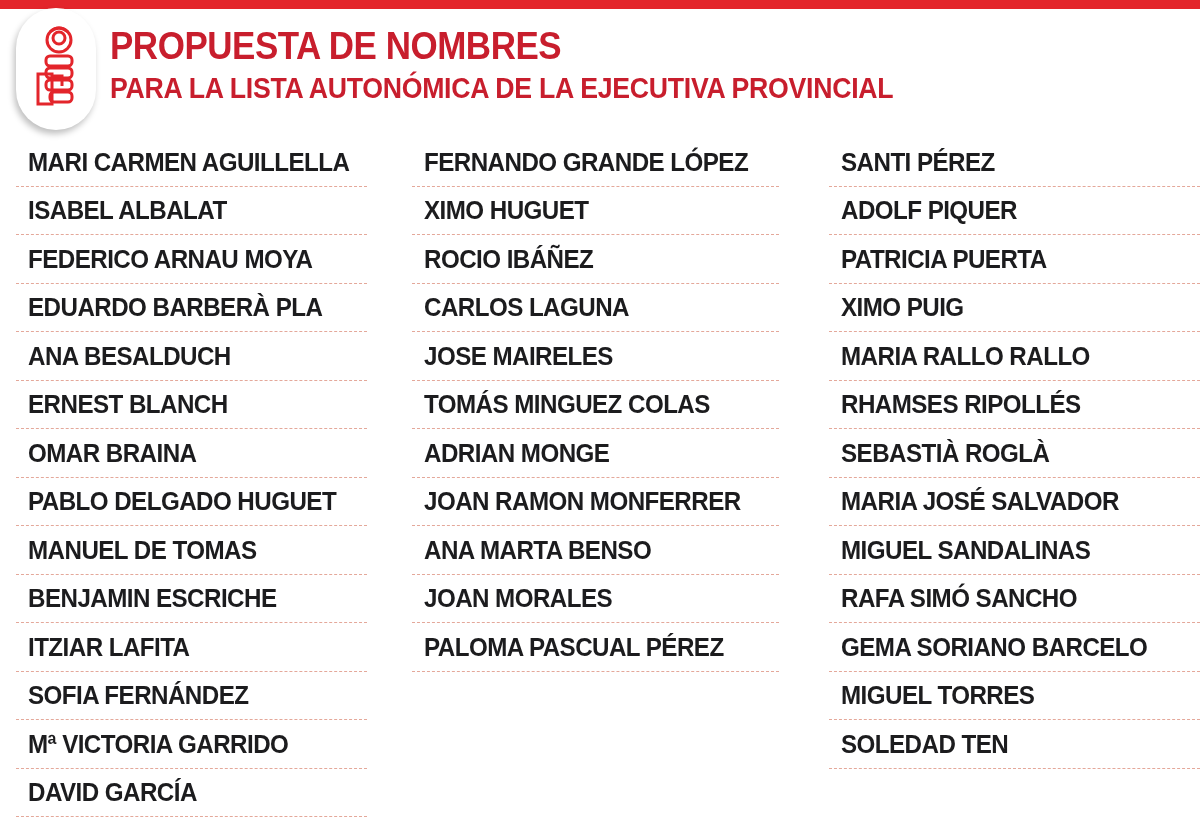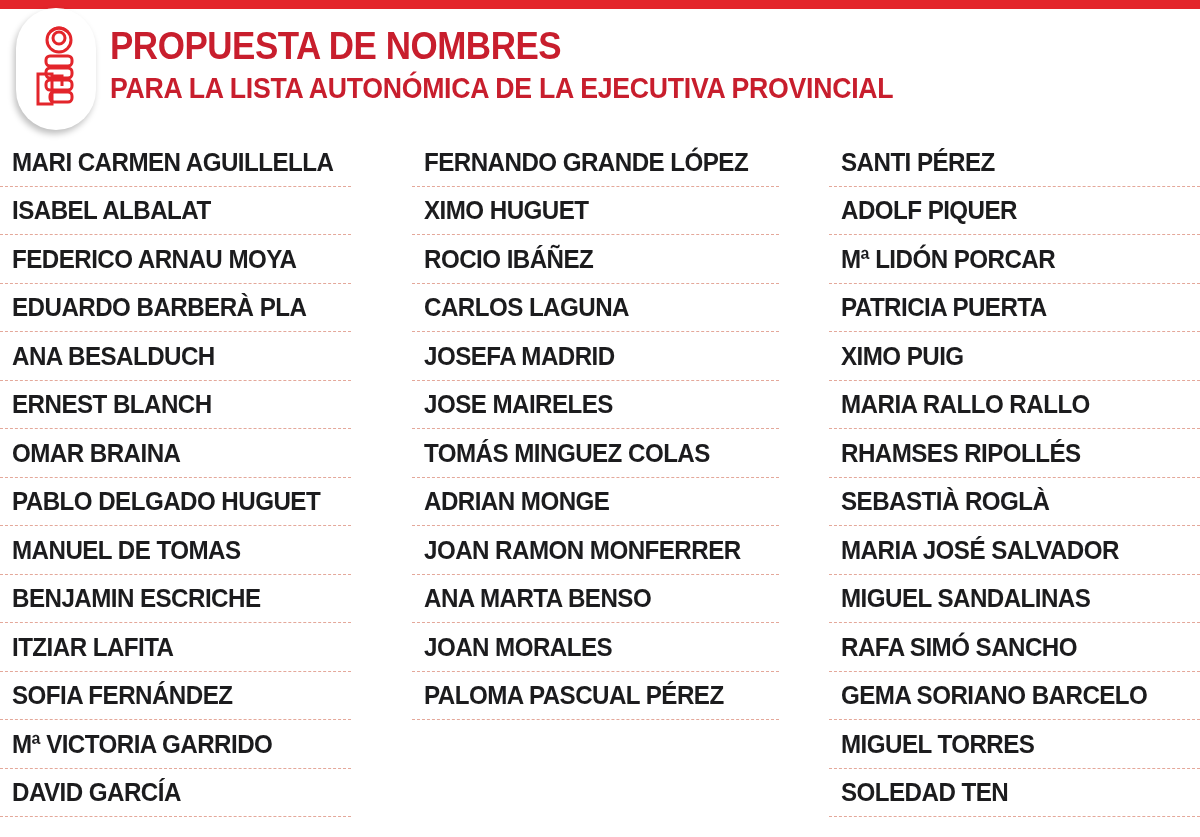--- a/index.html
+++ b/index.html
@@ -19,21 +19,21 @@
     position: absolute; left: 110px; top: 25px;
     color: #c81e2d; font-weight: bold; font-size: 38px; letter-spacing: -0.5px;
     transform: scaleX(0.92); transform-origin: left center; white-space: nowrap;
   }
   .subtitle {
     position: absolute; left: 110px; top: 72px;
     color: #c81e2d; font-weight: bold; font-size: 29px; letter-spacing: -0.3px;
     transform: scaleX(0.92); transform-origin: left center; white-space: nowrap;
   }
   .col { position: absolute; top: 138px; }
-  .col1 { left: 0; width: 351px; }
+  .col1 { left: 16px; width: 351px; }
   .col2 { left: 412px; width: 367px; }
   .col3 { left: 829px; width: 371px; text-align: center; }
   .row {
     height: 48.5px; box-sizing: border-box; position: relative;
     border-bottom: 1px dashed #e4a89a;
   }
   .row span {
     position: absolute; left: 12px; bottom: 8px;
     font-weight: bold; font-size: 26px; color: #1c1c1e; letter-spacing: -0.6px;
     white-space: nowrap; transform: scaleX(0.93); transform-origin: left bottom;
@@ -113,23 +113,20 @@
   <div class="row">
       <span>XIMO HUGUET</span>
     </div>
   <div class="row">
       <span>ROCIO IBÁÑEZ</span>
     </div>
   <div class="row">
       <span>CARLOS LAGUNA</span>
     </div>
   <div class="row">
-      <span>JOSEFA MADRID</span>
-    </div>
-  <div class="row">
       <span>JOSE MAIRELES</span>
     </div>
   <div class="row">
       <span>TOMÁS MINGUEZ COLAS</span>
     </div>
   <div class="row">
       <span>ADRIAN MONGE</span>
     </div>
   <div class="row">
       <span>JOAN RAMON MONFERRER</span>
@@ -144,23 +141,20 @@
       <span>PALOMA PASCUAL PÉREZ</span>
     </div>
 </div>
 
 <div class="col col3">
   <div class="row">
       <span>SANTI PÉREZ</span>
     </div>
   <div class="row">
       <span>ADOLF PIQUER</span>
-    </div>
-  <div class="row">
-      <span>Mª LIDÓN PORCAR</span>
     </div>
   <div class="row">
       <span>PATRICIA PUERTA</span>
     </div>
   <div class="row">
       <span>XIMO PUIG</span>
     </div>
   <div class="row">
       <span>MARIA RALLO RALLO</span>
     </div>

